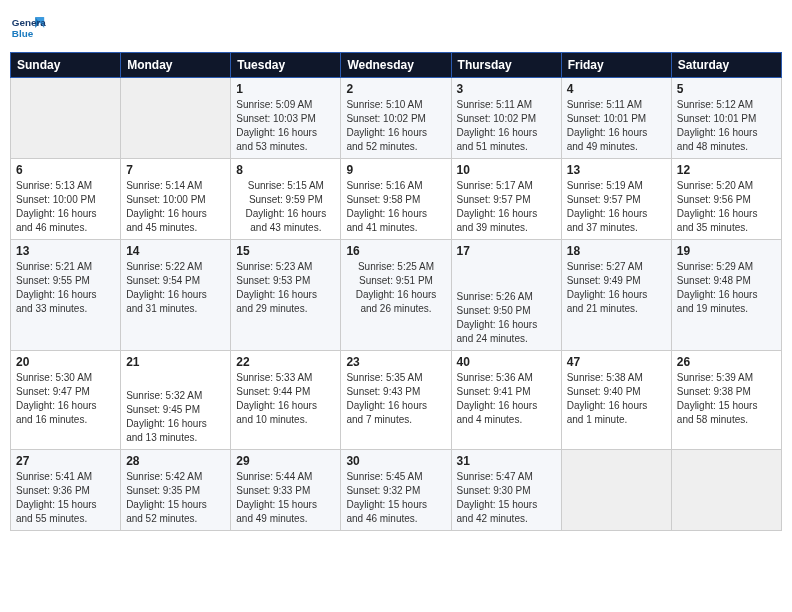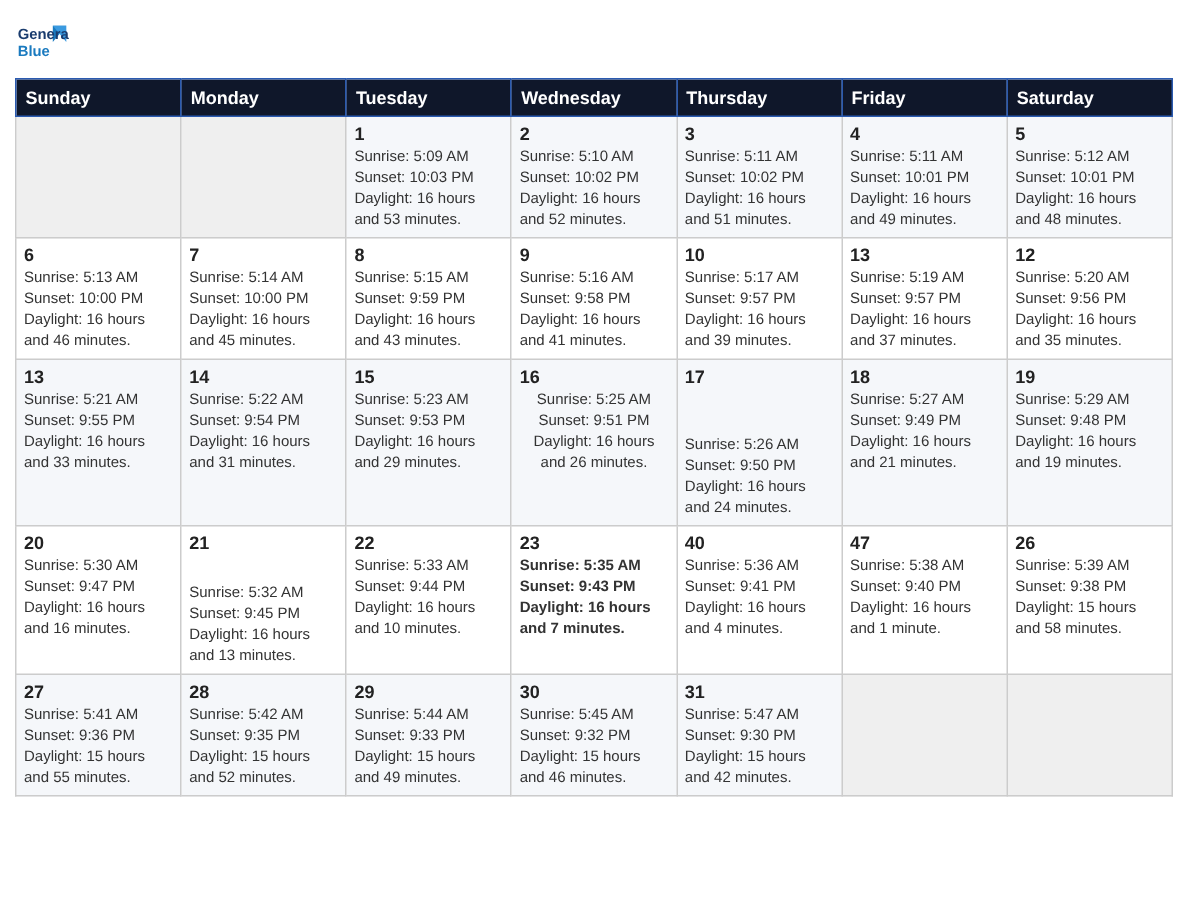--- a/index.html
+++ b/index.html
@@ -150,21 +150,21 @@
 Daylight: 16 hours and 46 minutes.</div>
         </td>
         <td>
           <span class="day-num">7</span>
           <div class="day-info" style="white-space: pre-line;">Sunrise: 5:14 AM
 Sunset: 10:00 PM
 Daylight: 16 hours and 45 minutes.</div>
         </td>
         <td>
           <span class="day-num">8</span>
-          <div class="day-info" style="white-space: pre-line;">Sunrise: 5:15 AM
+          <div class="day-info" style="white-space: pre-line; text-align: center;">Sunrise: 5:15 AM
 Sunset: 9:59 PM
 Daylight: 16 hours and 43 minutes.</div>
         </td>
         <td>
           <span class="day-num">9</span>
           <div class="day-info" style="white-space: pre-line;">Sunrise: 5:16 AM
 Sunset: 9:58 PM
 Daylight: 16 hours and 41 minutes.</div>
         </td>
         <td>
@@ -244,21 +244,21 @@
 Daylight: 16 hours and 13 minutes.</div>
         </td>
         <td>
           <span class="day-num">22</span>
           <div class="day-info" style="white-space: pre-line;">Sunrise: 5:33 AM
 Sunset: 9:44 PM
 Daylight: 16 hours and 10 minutes.</div>
         </td>
         <td>
           <span class="day-num">23</span>
-          <div class="day-info" style="white-space: pre-line; font-weight: bold;">Sunrise: 5:35 AM
+          <div class="day-info" style="white-space: pre-line;">Sunrise: 5:35 AM
 Sunset: 9:43 PM
 Daylight: 16 hours and 7 minutes.</div>
         </td>
         <td>
           <span class="day-num">40</span>
           <div class="day-info" style="white-space: pre-line;">Sunrise: 5:36 AM
 Sunset: 9:41 PM
 Daylight: 16 hours and 4 minutes.</div>
         </td>
         <td>

